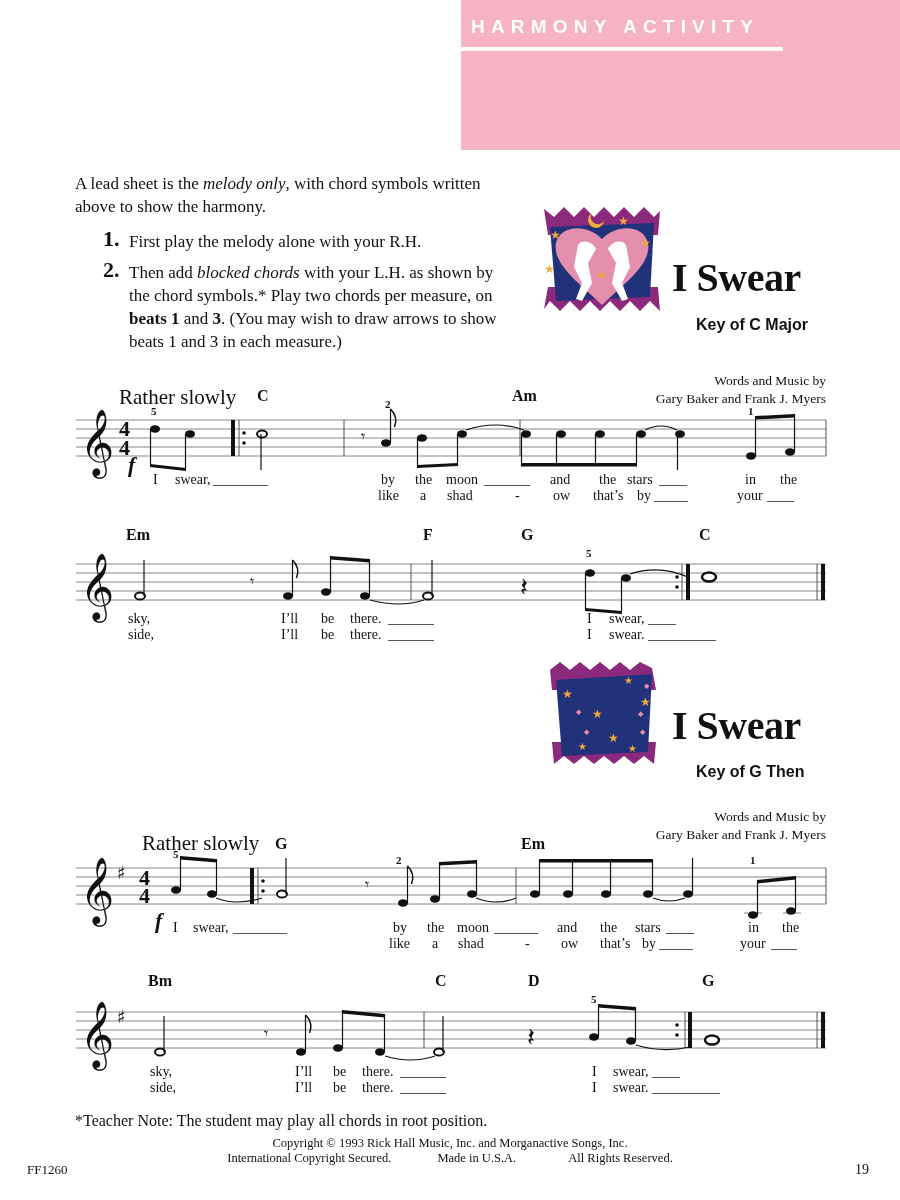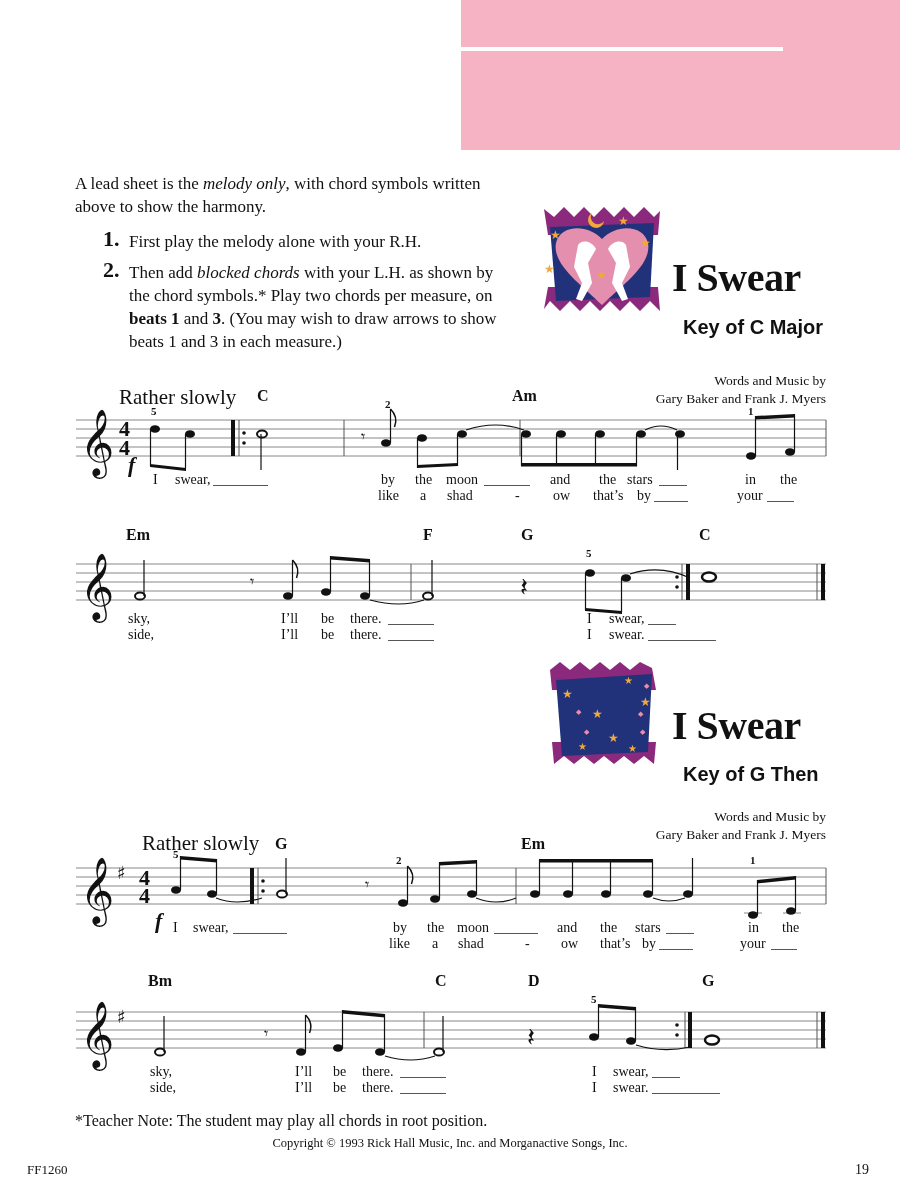--- a/index.html
+++ b/index.html
@@ -13,40 +13,41 @@
   .header-title { left: 12px; top: 100px; font-size: 31px; font-weight: bold; color: #111; white-space: nowrap; letter-spacing: -0.2px; }
 
   
   .intro { left: 75px; top: 172px; width: 420px; font-size: 17px; line-height: 23px; }
   .step { position: absolute; left: 103px; width: 420px; font-size: 17px; line-height: 23px; }
   .step-num { position: absolute; left: 0; top: -3px; font-size: 22px; font-weight: bold; }
   .step-text { position: absolute; left: 26px; top: 0; width: 400px; }
 
   
   .song-title { font-size: 40px; font-weight: bold; white-space: nowrap; letter-spacing: -0.5px; }
-  .song-key { font-family: "Liberation Sans", sans-serif; font-weight: bold; font-size: 20px; white-space: nowrap; }
+  .song-key { font-family: "Liberation Sans", sans-serif; font-weight: bold; font-size: 16px; white-space: nowrap; margin-left: 13px; }
   .credits { font-size: 13.5px; text-align: right; line-height: 18px; width: 260px; }
 
   
   .staff-svg { position: absolute; left: 0; top: 0; }
   .tempo { font-size: 21px; font-weight: normal; white-space: nowrap; }
   .chord { font-size: 16px; font-weight: bold; white-space: nowrap; }
   .lyric { font-size: 14px; white-space: nowrap; }
   .finger { font-size: 11px; font-weight: bold; }
   .dyn { font-size: 22px; font-style: italic; font-weight: bold; }
 
   .footnote { left: 75px; top: 1112px; font-size: 16px; }
   .copyright { left: 150px; top: 1136px; width: 600px; text-align: center; font-size: 12.5px; line-height: 14.5px; }
   .book-code { left: 27px; top: 1162px; font-size: 13px; }
   .page-num { left: 855px; top: 1162px; font-size: 14px; }
 </style>
 </head>
 <body>
 
 <div class="abs header-box">
+  <div class="abs header-label">HARMONY ACTIVITY</div>
   <div class="abs header-rule"></div>
 </div>
 
 <div class="abs intro"><span>A lead sheet is the </span><i>melody only</i><span>, with chord symbols written above to show the harmony.</span></div>
 
 <div class="step" style="top:230px;">
   <span class="step-num">1.</span>
   <span class="step-text">First play the melody alone with your R.H.</span>
 </div>
 <div class="step" style="top:261px;">
@@ -408,15 +409,16 @@
   <div class="abs lyric" style="left:362px;top:113px;">there.</div>
   <div class="abs" style="left:400px;top:126px;width:46px;border-top:1px solid #555;"></div>
   <div class="abs lyric" style="left:592px;top:113px;">I</div>
   <div class="abs lyric" style="left:613px;top:113px;">swear.</div>
   <div class="abs" style="left:652px;top:126px;width:68px;border-top:1px solid #555;"></div>
 </div>
 
 <div class="abs footnote">*Teacher Note: The student may play all chords in root position.</div>
 <div class="abs copyright">
   <div>Copyright © 1993 Rick Hall Music, Inc. and Morganactive Songs, Inc.</div>
+  <div><span>International Copyright Secured.</span><span style="display:inline-block;width:46px;"></span><span>Made in U.S.A.</span><span style="display:inline-block;width:52px;"></span><span>All Rights Reserved.</span></div>
 </div>
 <div class="abs book-code">FF1260</div>
 <div class="abs page-num">19</div>
 
 </body></html>

